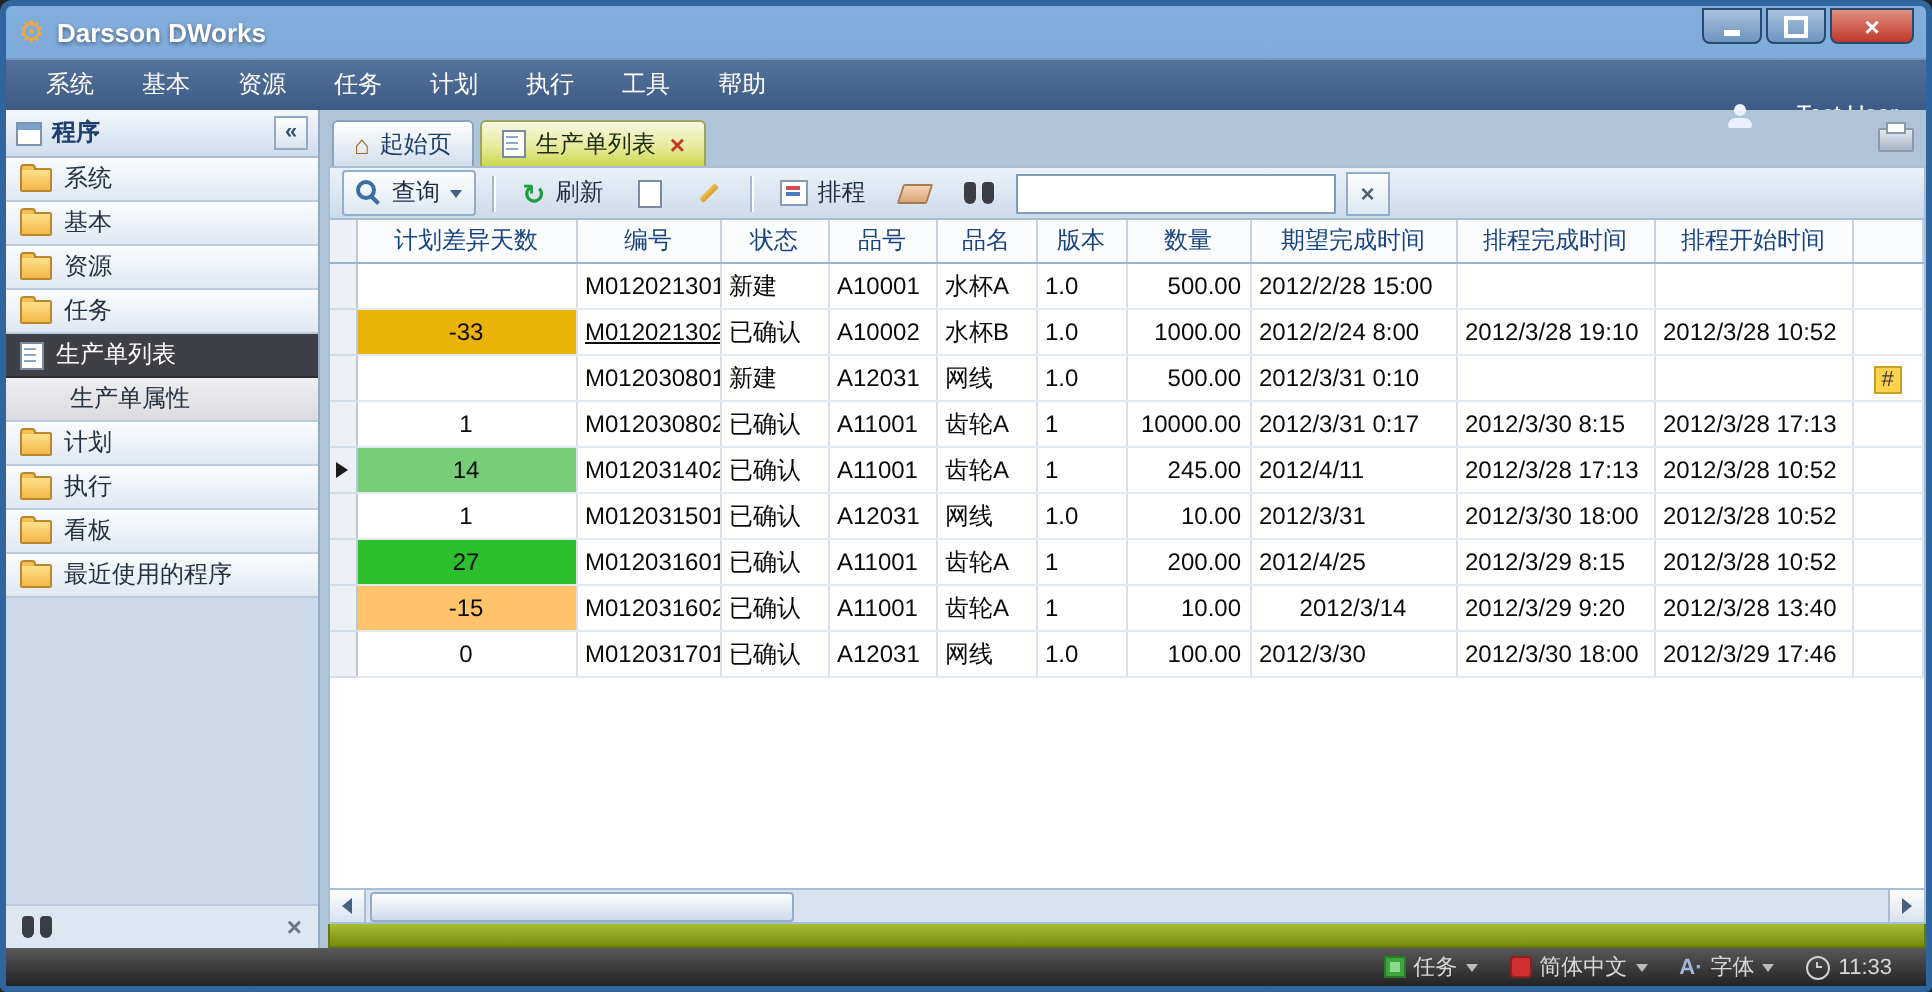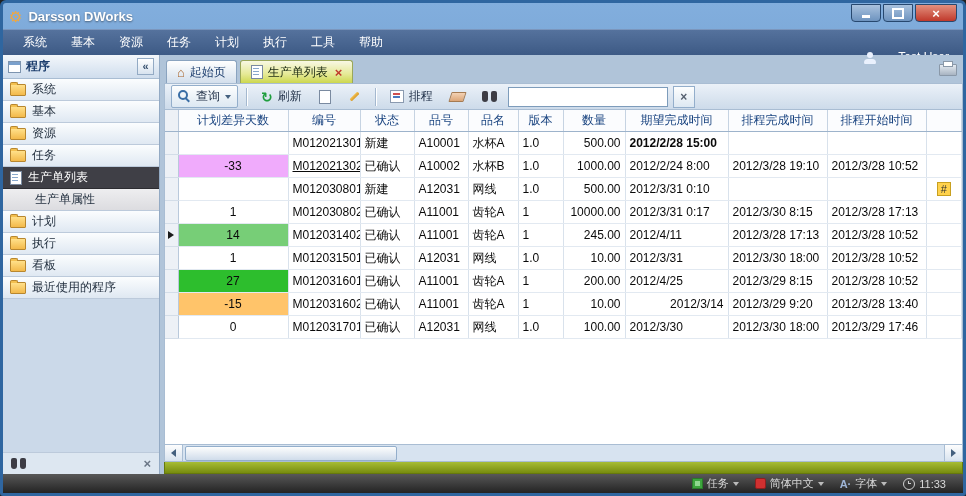--- a/index.html
+++ b/index.html
@@ -305,28 +305,28 @@
             <tbody>
               <tr>
                 <td class="ind"></td>
                 <td style="text-align: center;"></td>
                 <td style="text-align: left;">M012021301</td>
                 <td style="text-align: left;">新建</td>
                 <td style="text-align: left;">A10001</td>
                 <td style="text-align: left;">水杯A</td>
                 <td style="text-align: left;">1.0</td>
                 <td style="text-align: right;">500.00</td>
-                <td style="text-align: left; font-weight: bold;">2012/2/28 15:00</td>
+                <td style="text-align: left;">2012/2/28 15:00</td>
                 <td style="text-align: left;"></td>
                 <td style="text-align: left;"></td>
                 <td style="text-align: center;"></td>
               </tr>
               <tr>
                 <td class="ind"></td>
-                <td style="text-align: center; background: #f0abfc;">-33</td>
+                <td style="text-align: center; background: #eab308;">-33</td>
                 <td style="text-align: left; text-decoration: underline;">M012021302</td>
                 <td style="text-align: left;">已确认</td>
                 <td style="text-align: left;">A10002</td>
                 <td style="text-align: left;">水杯B</td>
                 <td style="text-align: left;">1.0</td>
                 <td style="text-align: right;">1000.00</td>
                 <td style="text-align: left;">2012/2/24 8:00</td>
                 <td style="text-align: left;">2012/3/28 19:10</td>
                 <td style="text-align: left;">2012/3/28 10:52</td>
                 <td style="text-align: center;"></td>
@@ -403,21 +403,21 @@
               </tr>
               <tr>
                 <td class="ind"></td>
                 <td style="text-align: center; background: rgb(255, 196, 106);">-15</td>
                 <td style="text-align: left;">M012031602</td>
                 <td style="text-align: left;">已确认</td>
                 <td style="text-align: left;">A11001</td>
                 <td style="text-align: left;">齿轮A</td>
                 <td style="text-align: left;">1</td>
                 <td style="text-align: right;">10.00</td>
-                <td style="text-align: right;">2012/3/14</td>
+                <td style="text-align: center;">2012/3/14</td>
                 <td style="text-align: left;">2012/3/29 9:20</td>
                 <td style="text-align: left; margin-left: 36px;">2012/3/28 13:40</td>
                 <td style="text-align: center;"></td>
               </tr>
               <tr>
                 <td class="ind"></td>
                 <td style="text-align: center;">0</td>
                 <td style="text-align: left;">M012031701</td>
                 <td style="text-align: left;">已确认</td>
                 <td style="text-align: left;">A12031</td>

